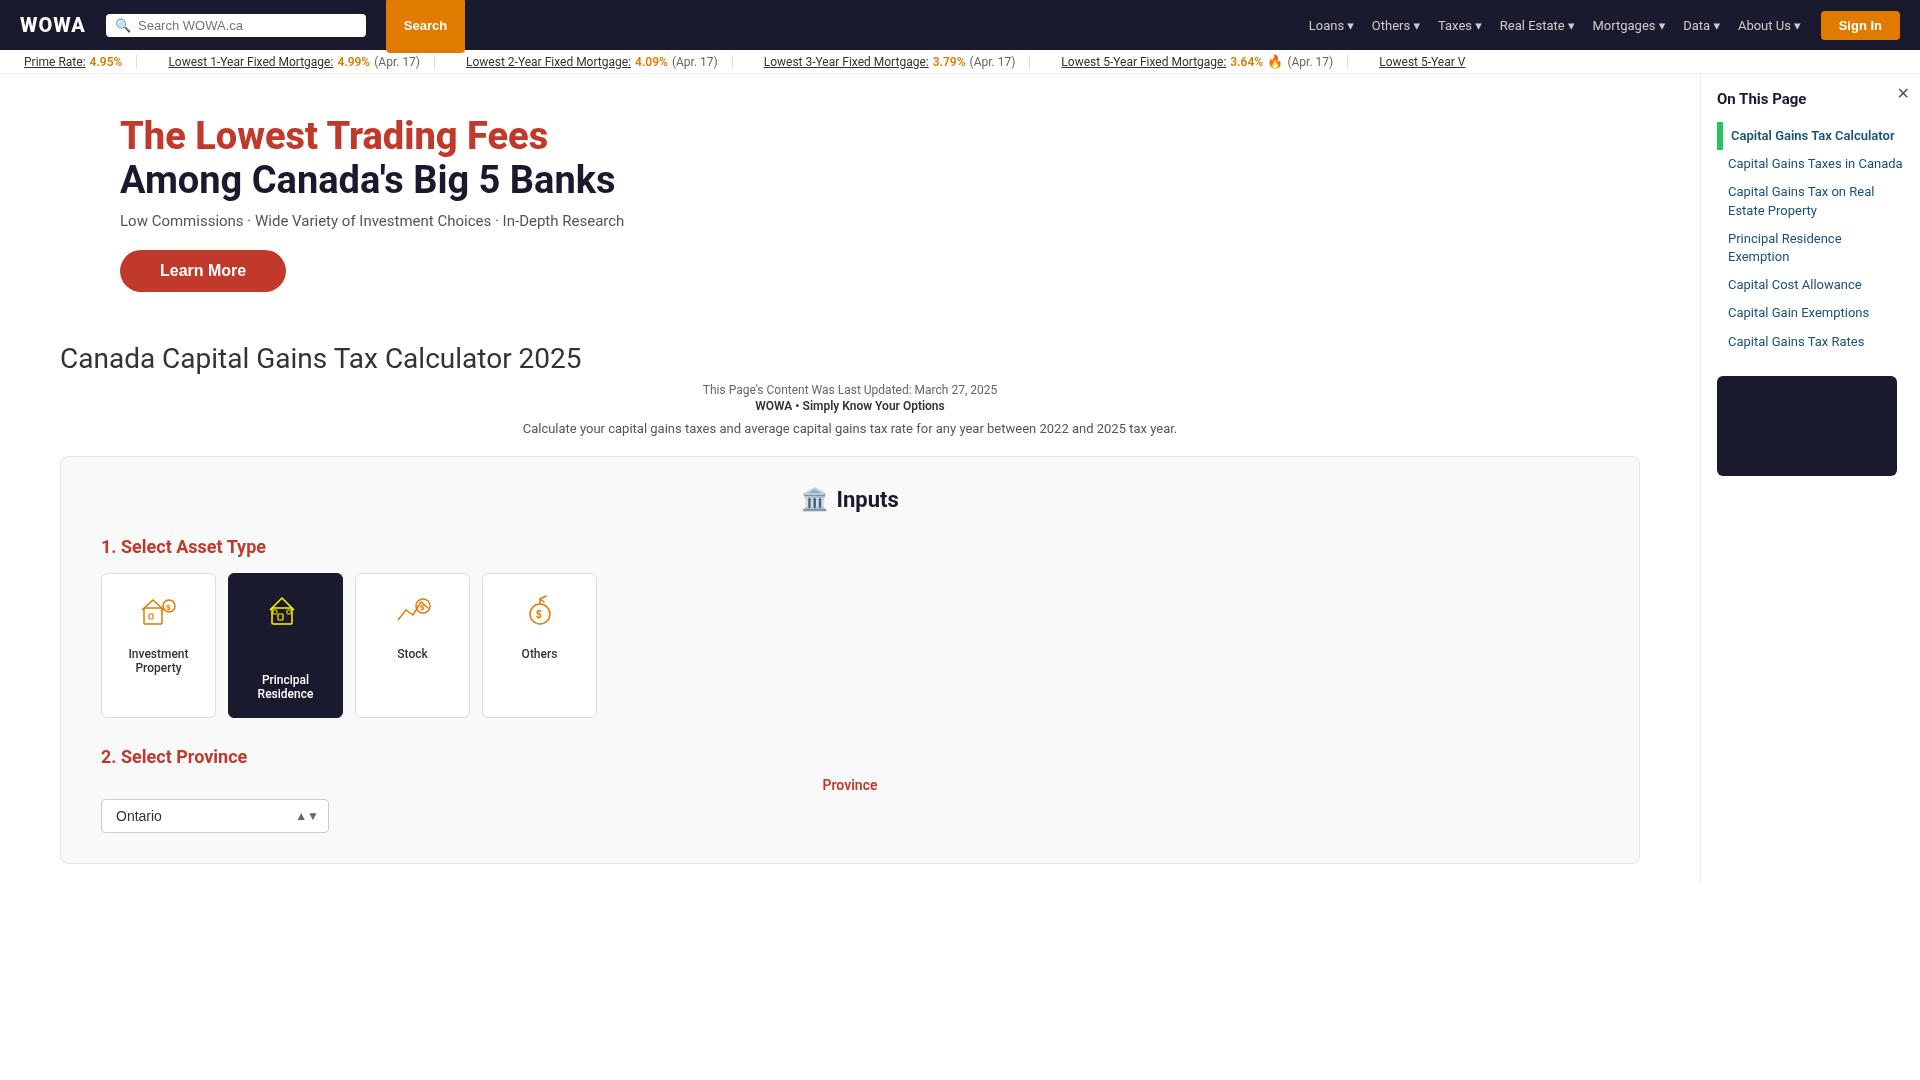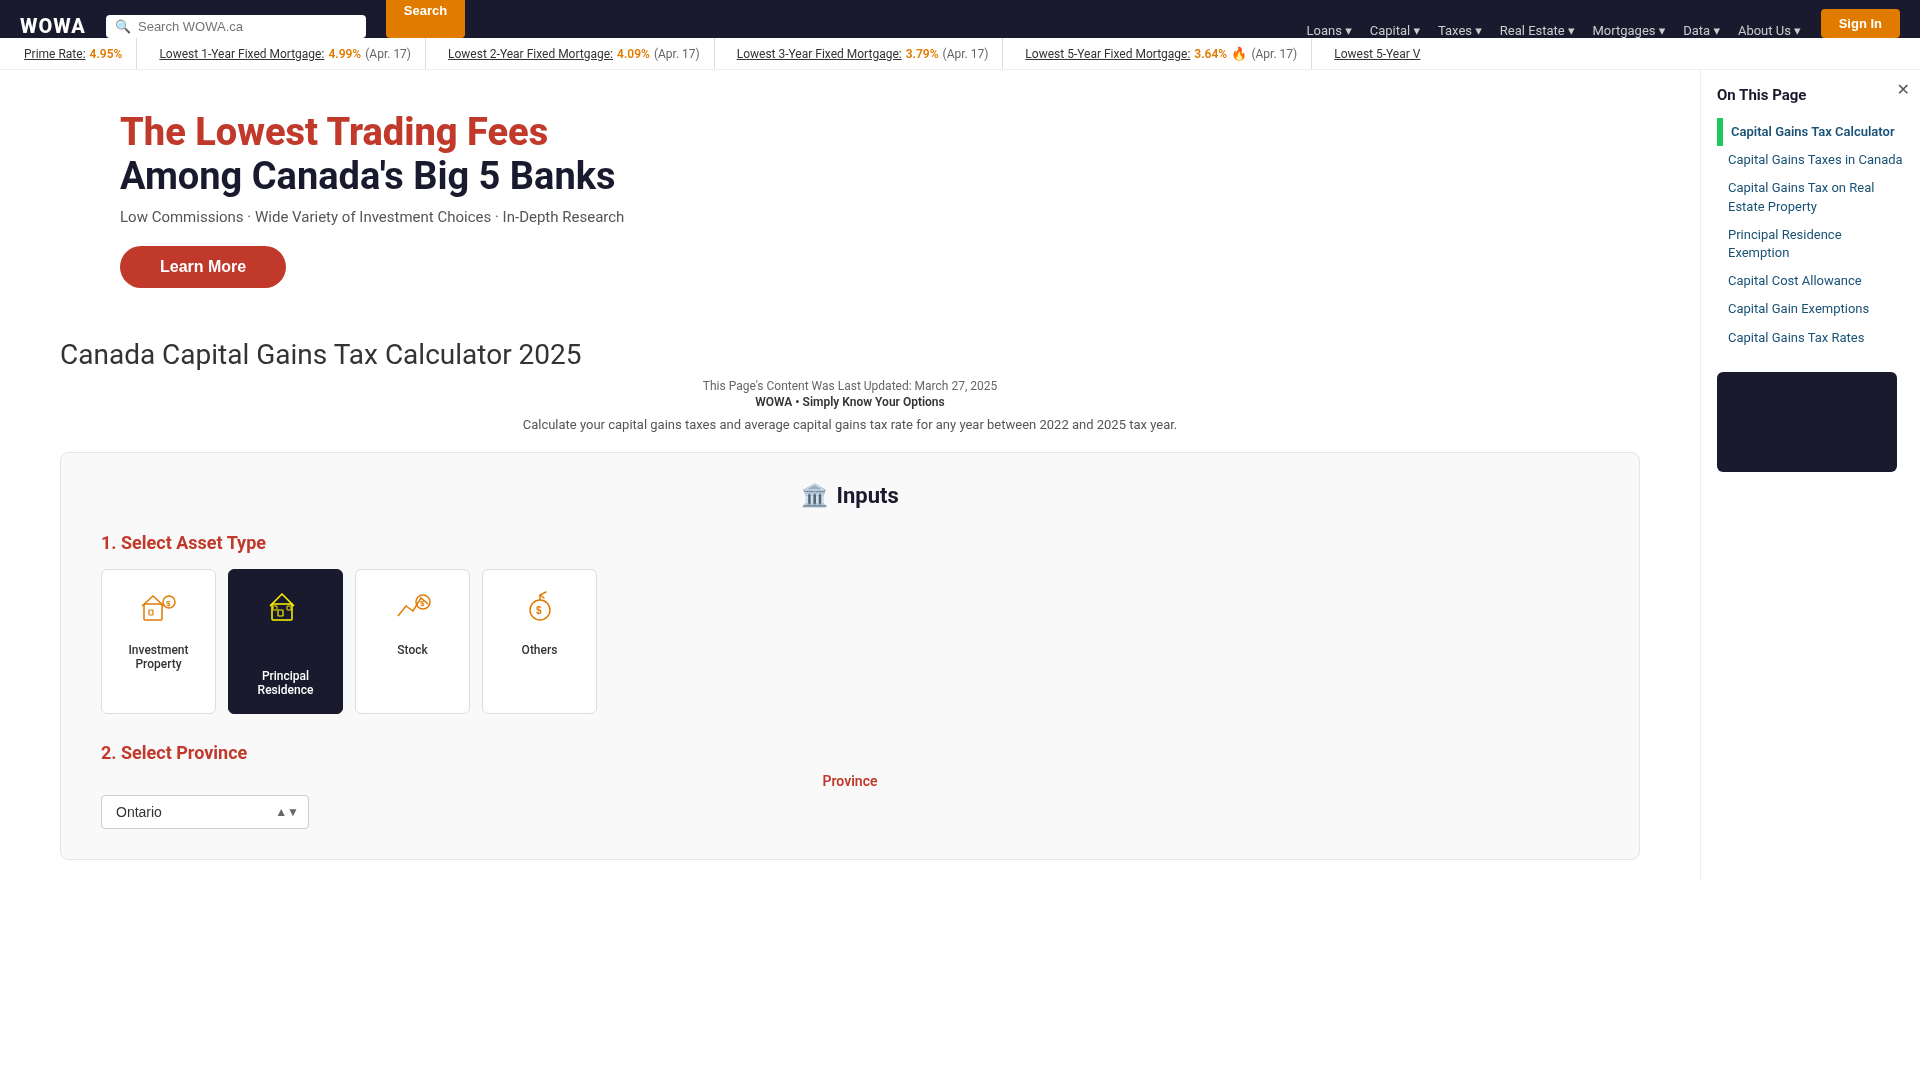--- a/index.html
+++ b/index.html
@@ -1,30 +1,30 @@
 <!DOCTYPE html>
 <html><head>
   <meta charset="utf-8">
   <style>
     * { margin: 0; padding: 0; box-sizing: border-box; }
     body { font-family: -apple-system, BlinkMacSystemFont, 'Segoe UI', Roboto, sans-serif; font-size: 14px; background: #fff; overflow-x: hidden; }
 
     
-    .navbar { background: #1a1a2e; display: flex; align-items: flex-end; padding: 0 20px; height: 38px; gap: 20px; }
+    .navbar { background: #1a1a2e; display: flex; align-items: center; padding: 0 20px; height: 50px; gap: 20px; }
     .navbar-brand { color: #fff; font-size: 20px; font-weight: 800; letter-spacing: 1px; }
     .search-wrap { display: flex; align-items: center; background: #fff; border-radius: 4px; padding: 4px 10px; gap: 6px; flex: 0 0 260px; }
     .search-wrap input { border: none; outline: none; font-size: 13px; width: 100%; }
     .search-icon-nav { color: #999; font-size: 13px; }
     .search-btn { background: #e07b00; color: #fff; border: none; border-radius: 4px; padding: 20px 18px; font-size: 13px; font-weight: 600; cursor: pointer; }
     .nav-links { display: flex; align-items: center; gap: 18px; margin-left: auto; }
     .nav-link { color: #ccc; font-size: 13px; text-decoration: none; cursor: pointer; white-space: nowrap; }
     .signin-btn { background: #e07b00; color: #fff; border: none; border-radius: 4px; padding: 7px 18px; font-size: 13px; font-weight: 600; cursor: pointer; }
 
     
-    .ticker { background: #fff; border-bottom: 1px solid #eee; display: flex; padding: 0 10px; height: 32px; overflow: hidden; gap: 8px; }
+    .ticker { background: #fff; border-bottom: 1px solid #eee; display: flex; align-items: center; padding: 0 10px; height: 24px; overflow: hidden; gap: 17px; }
     .ticker-item { display: flex; align-items: center; gap: 4px; padding: 0 14px; font-size: 12px; color: #333; border-right: 1px solid #ddd; white-space: nowrap; }
     .ticker-item:last-child { border-right: none; }
     .ticker-label { color: #333; text-decoration: underline; cursor: pointer; }
     .ticker-val { color: #e07b00; font-weight: 600; }
     .ticker-date { color: #666; }
 
     
     .page-wrap { display: flex; width: 100%; }
     .main-content { flex: 1; padding: 0; }
     .right-panel { width: 220px; flex-shrink: 0; background: #fff; border-left: 1px solid #eee; padding: 16px; position: relative; }
@@ -55,21 +55,21 @@
     .asset-card.selected { background: #1a1a2e; border-color: #1a1a2e; gap: 36px; }
     .asset-card.selected .asset-label { color: #fff; }
     .asset-icon { font-size: 28px; }
     .asset-label { font-size: 12px; color: #333; text-align: center; font-weight: 500; }
     .asset-card.selected .asset-icon { filter: brightness(2); }
 
     
     .province-section { margin-top: 28px; }
     .province-label { color: #c0392b; font-size: 14px; font-weight: 600; margin-bottom: 6px; text-align: center; }
     .province-select-wrap { position: relative; display: inline-block; }
-    .province-select { border: 1px solid #ccc; border-radius: 4px; padding: 8px 36px 8px 14px; font-size: 14px; color: #333; background: #fff; appearance: none; width: 208px; cursor: pointer; }
+    .province-select { border: 1px solid #ccc; border-radius: 4px; padding: 8px 36px 8px 14px; font-size: 14px; color: #333; background: #fff; appearance: none; width: 228px; cursor: pointer; }
     .select-arrow { position: absolute; right: 10px; top: 50%; transform: translateY(-50%); pointer-events: none; color: #666; font-size: 12px; }
 
     
     .on-page { font-size: 15px; font-weight: 700; color: #1a1a2e; margin-bottom: 14px; }
     .toc-item { font-size: 13px; color: #1a5276; cursor: pointer; padding: 5px 0; border-left: 3px solid transparent; padding-left: 8px; line-height: 1.4; }
     .toc-item.active { border-left: 6px solid #22c55e; color: #1a5276; font-weight: 600; }
     .close-panel { position: absolute; top: 10px; right: 10px; cursor: pointer; font-size: 16px; color: #555; background: none; border: none; }
     .ad-box { background: #1a1a2e; border-radius: 6px; margin-top: 20px; width: 180px; height: 100px; }
 
     
@@ -80,21 +80,21 @@
 
 <nav class="navbar">
   <span class="navbar-brand">WOWA</span>
   <div class="search-wrap">
     <span class="search-icon-nav">🔍</span>
     <input type="text" placeholder="Search WOWA.ca" style="">
   </div>
   <button class="search-btn">Search</button>
   <div class="nav-links">
     <a class="nav-link">Loans ▾</a>
-    <a class="nav-link">Capital ▾</a>
+    <a class="nav-link">Others ▾</a>
     <a class="nav-link">Taxes ▾</a>
     <a class="nav-link">Real Estate ▾</a>
     <a class="nav-link">Mortgages ▾</a>
     <a class="nav-link">Data ▾</a>
     <a class="nav-link">About Us ▾</a>
   </div>
   <button class="signin-btn">Sign In</button>
 </nav>
 
 <div class="ticker">

